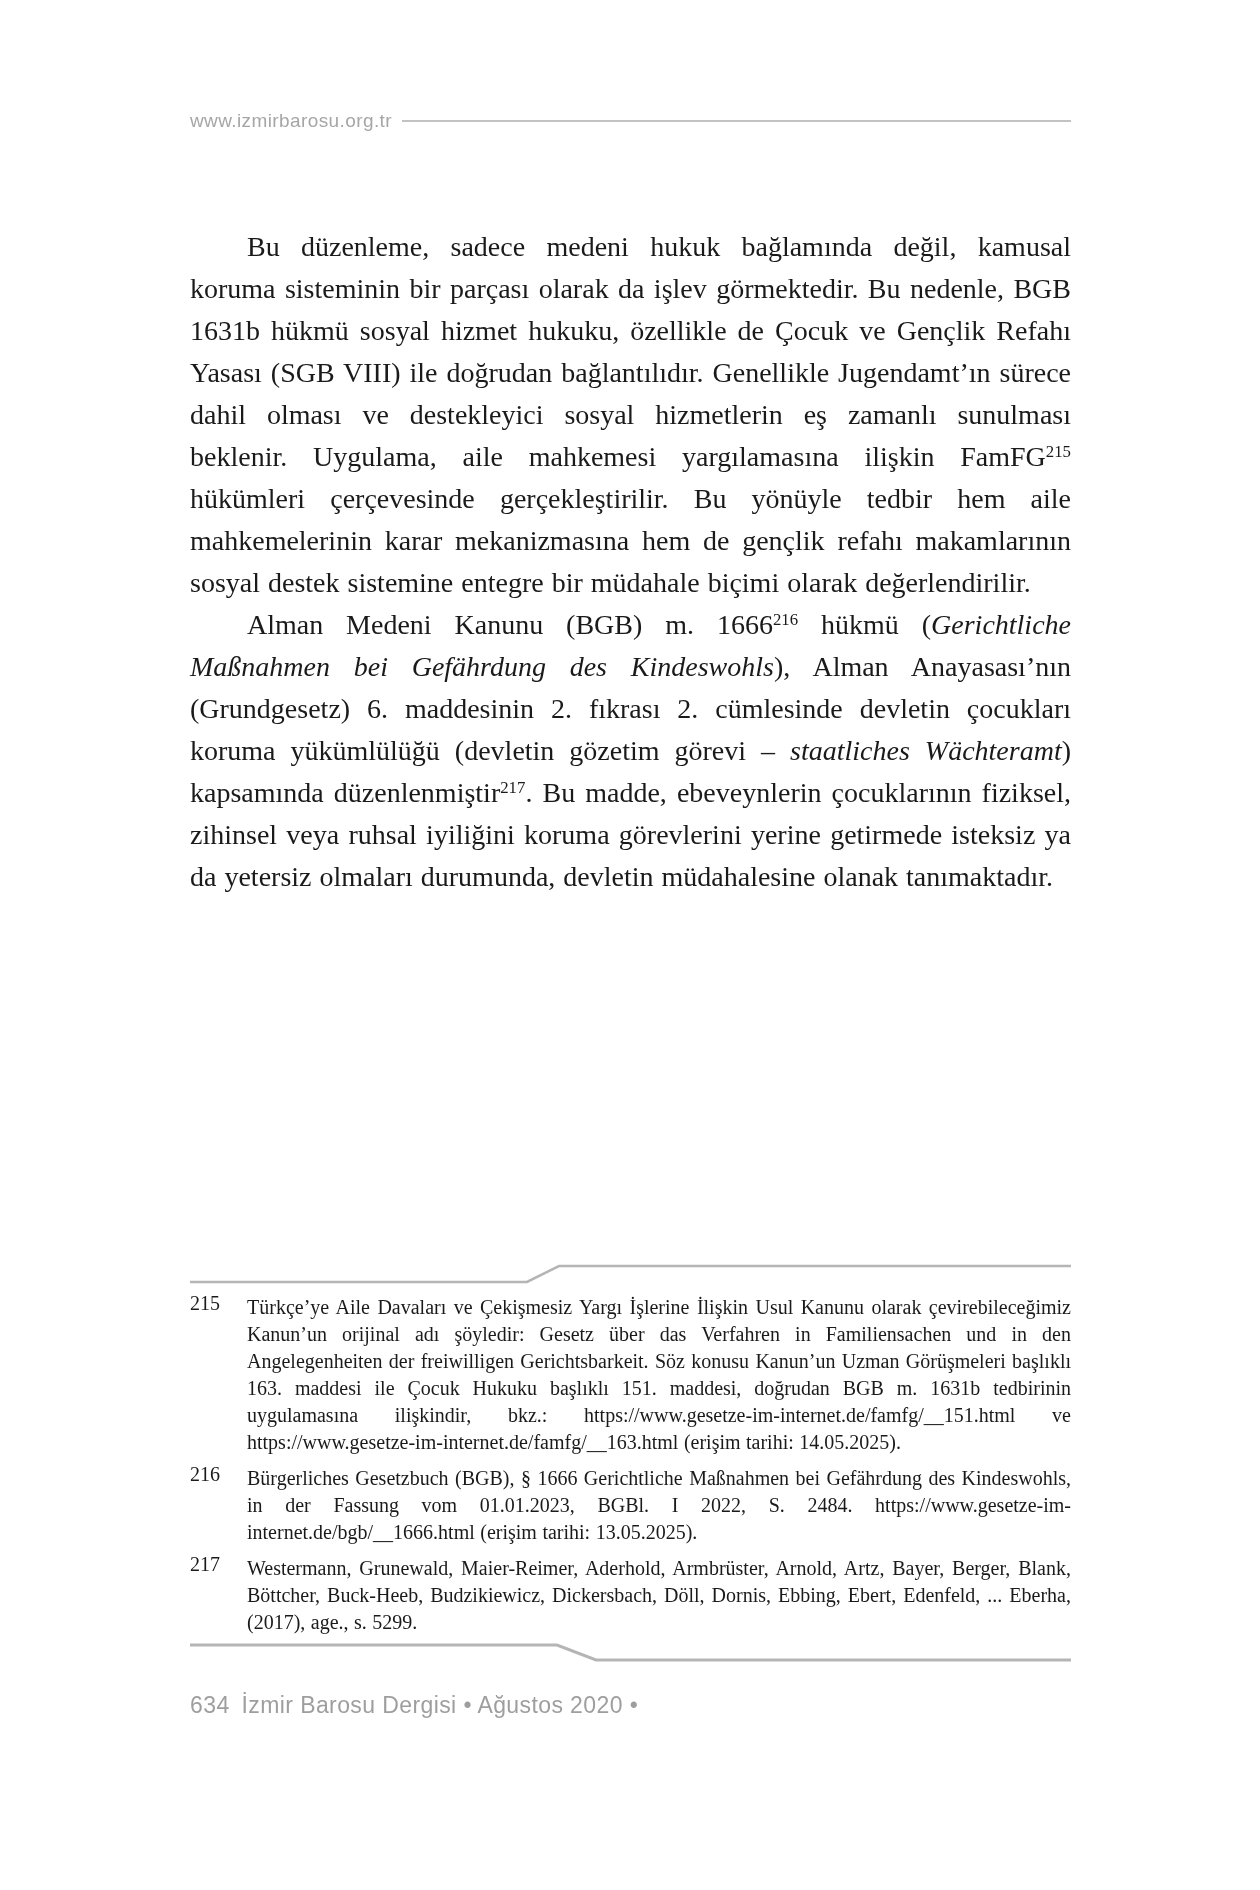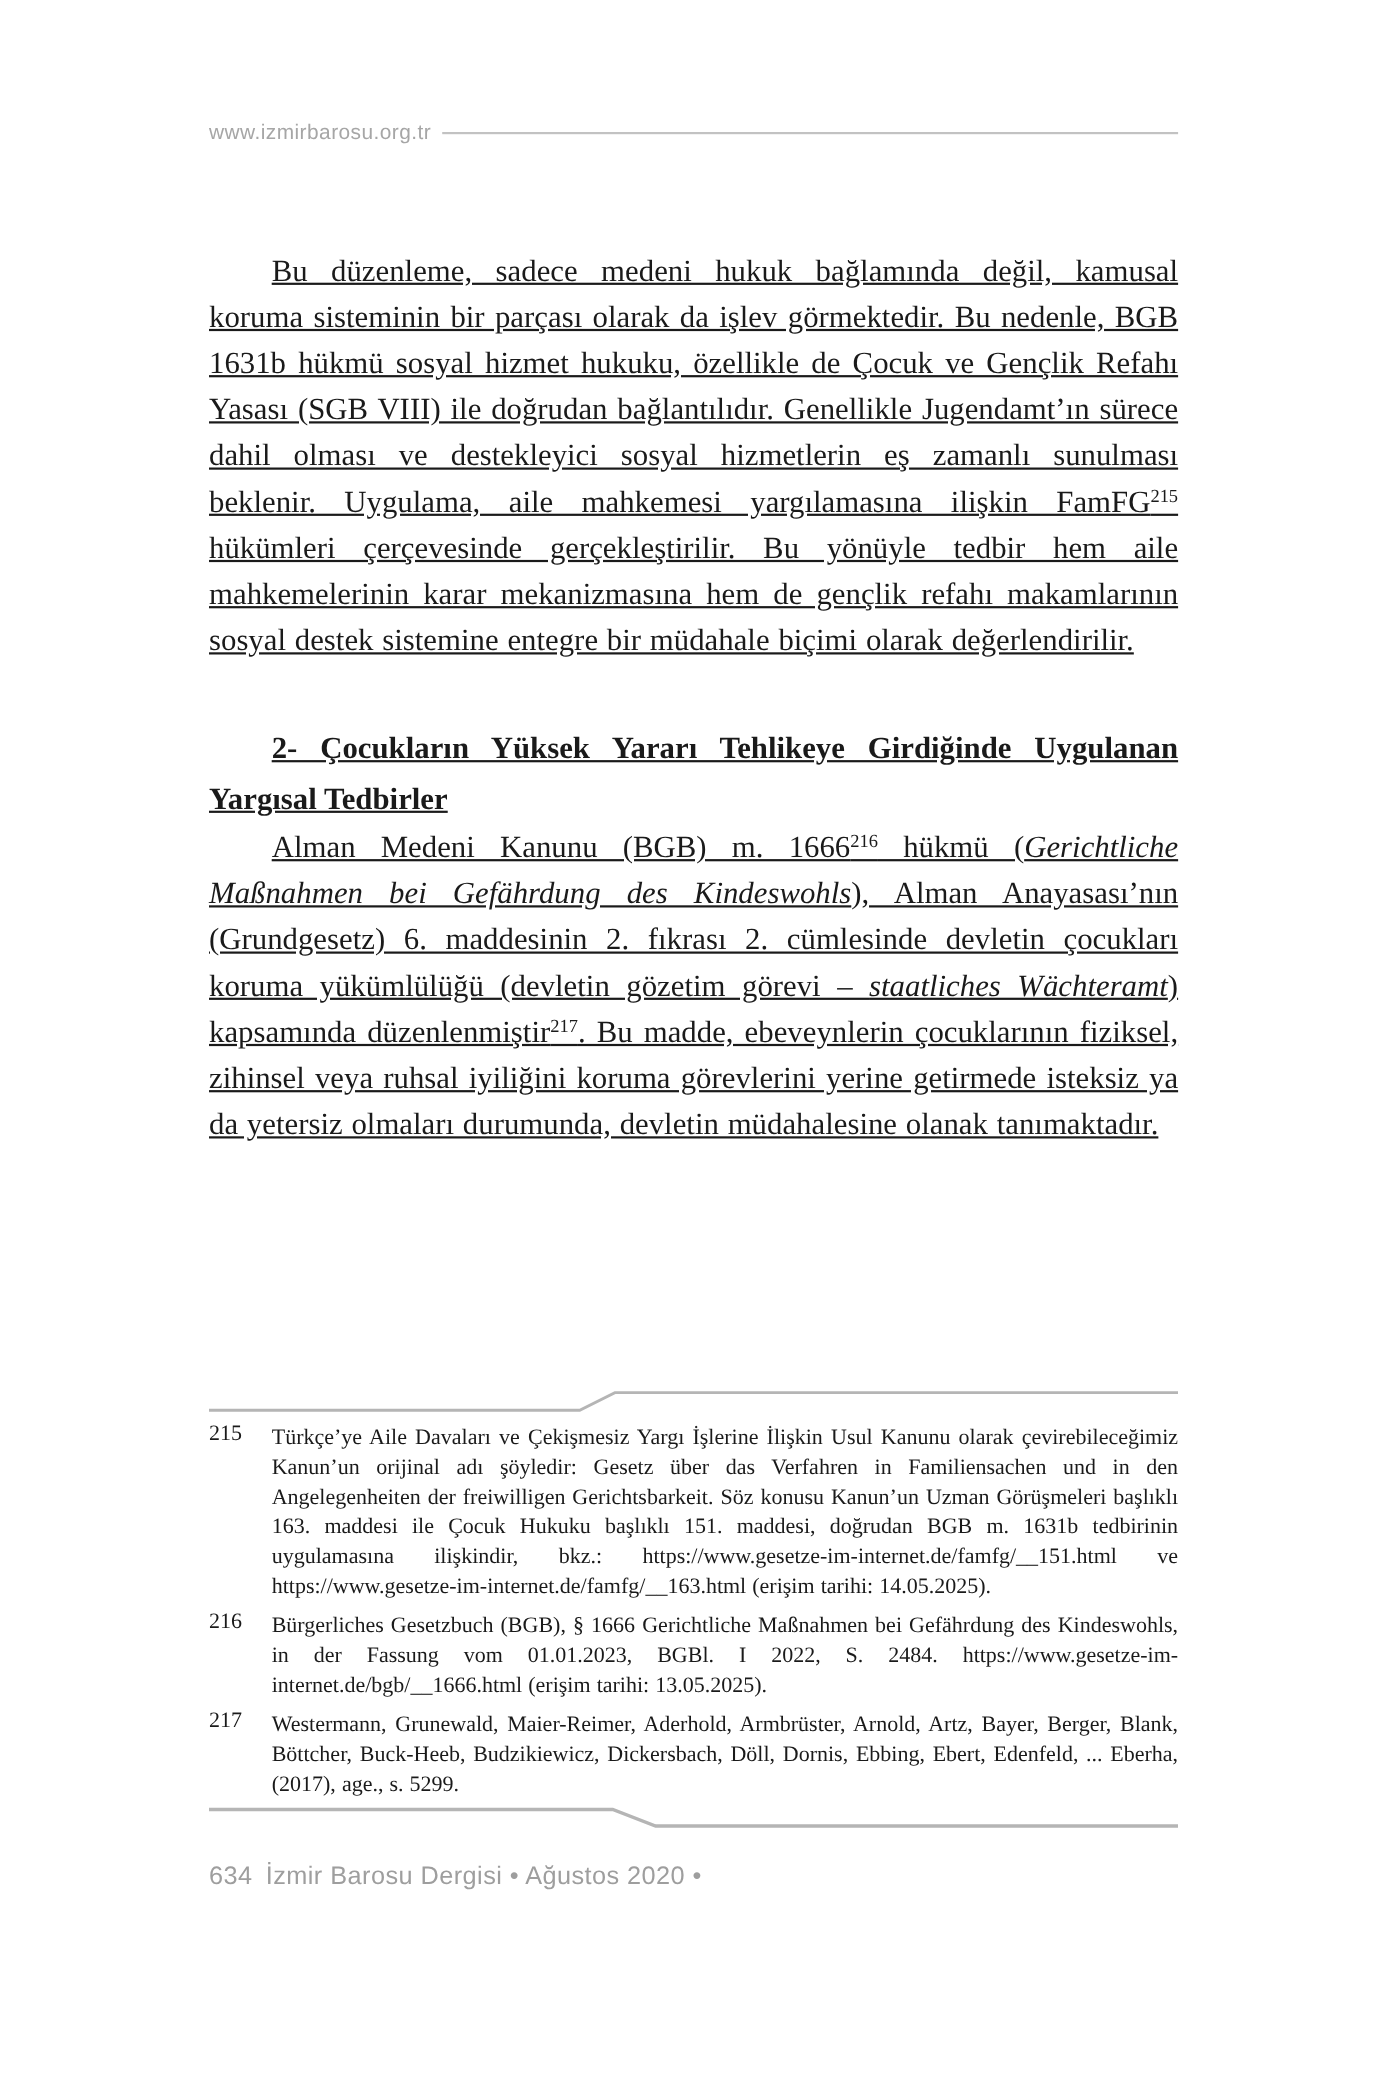--- a/index.html
+++ b/index.html
@@ -25,21 +25,21 @@
     display:flex;align-items:center;gap:10px;justify-content:space-between;
   }
   .header-url{
     font-family:"Liberation Sans", sans-serif;
     font-size:19px;color:#a6a6a6;letter-spacing:.4px;
     white-space:nowrap;
   }
   .header-rule{flex:1;height:2px;background:#c2c2c2;}
   
   .main-content{
-    position:absolute;left:190px;top:226px;width:881px;text-decoration:underline;
+    position:absolute;left:190px;top:226px;width:881px;
   }
   .body-para{
     font-size:28px;line-height:42px;
     text-align:justify;text-indent:57px;
     word-spacing:1px;
   }
   .section-heading{
     margin-top:54px;
     font-size:28px;line-height:46px;font-weight:bold;
     text-align:justify;text-indent:57px;
@@ -87,21 +87,20 @@
 
 <div class="page">
 
   <div class="page-header">
     <span class="header-url">www.izmirbarosu.org.tr</span>
     <span class="header-rule"></span>
   </div>
 
   <div class="main-content">
     <p class="body-para"><span>Bu düzenleme, sadece medeni hukuk bağlamında değil, kamusal koruma sisteminin bir parçası olarak da işlev görmektedir. Bu nedenle, BGB 1631b hükmü sosyal hizmet hukuku, özellikle de Çocuk ve Gençlik Refahı Yasası (SGB VIII) ile doğrudan bağlantılıdır. Genellikle Jugendamt’ın sürece dahil olması ve destekleyici sosyal hizmetlerin eş zamanlı sunulması beklenir. Uygulama, aile mahkemesi yargılamasına ilişkin FamFG</span><sup>215</sup><span> hükümleri çerçevesinde gerçekleştirilir. Bu yönüyle tedbir hem aile mahkemelerinin karar mekanizmasına hem de gençlik refahı makamlarının sosyal destek sistemine entegre bir müdahale biçimi olarak değerlendirilir.</span></p>
-    <h2 class="section-heading">2- Çocukların Yüksek Yararı Tehlikeye Girdiğinde Uygulanan Yargısal Tedbirler</h2>
     <p class="body-para para-2"><span>Alman Medeni Kanunu (BGB) m. 1666</span><sup>216</sup><span> hükmü (</span><i>Gerichtliche Maßnahmen bei Gefährdung des Kindeswohls</i><span>), Alman Anayasası’nın (Grundgesetz) 6. maddesinin 2. fıkrası 2. cümlesinde devletin çocukları koruma yükümlülüğü (devletin gözetim görevi – </span><i>staatliches Wächteramt</i><span>) kapsamında düzenlenmiştir</span><sup>217</sup><span>. Bu madde, ebeveynlerin çocuklarının fiziksel, zihinsel veya ruhsal iyiliğini koruma görevlerini yerine getirmede isteksiz ya da yetersiz olmaları durumunda, devletin müdahalesine olanak tanımaktadır.</span></p>
   </div>
 
   <svg class="fn-divider" width="881" height="24" viewBox="0 0 881 24">
     <polyline points="0,20 337,20 369,4 881,4" fill="none" stroke="#b5b5b5" stroke-width="2.6"></polyline>
   </svg>
 
   <div class="footnotes">
     <div class="footnote">
       <div class="fn-num">215</div>

